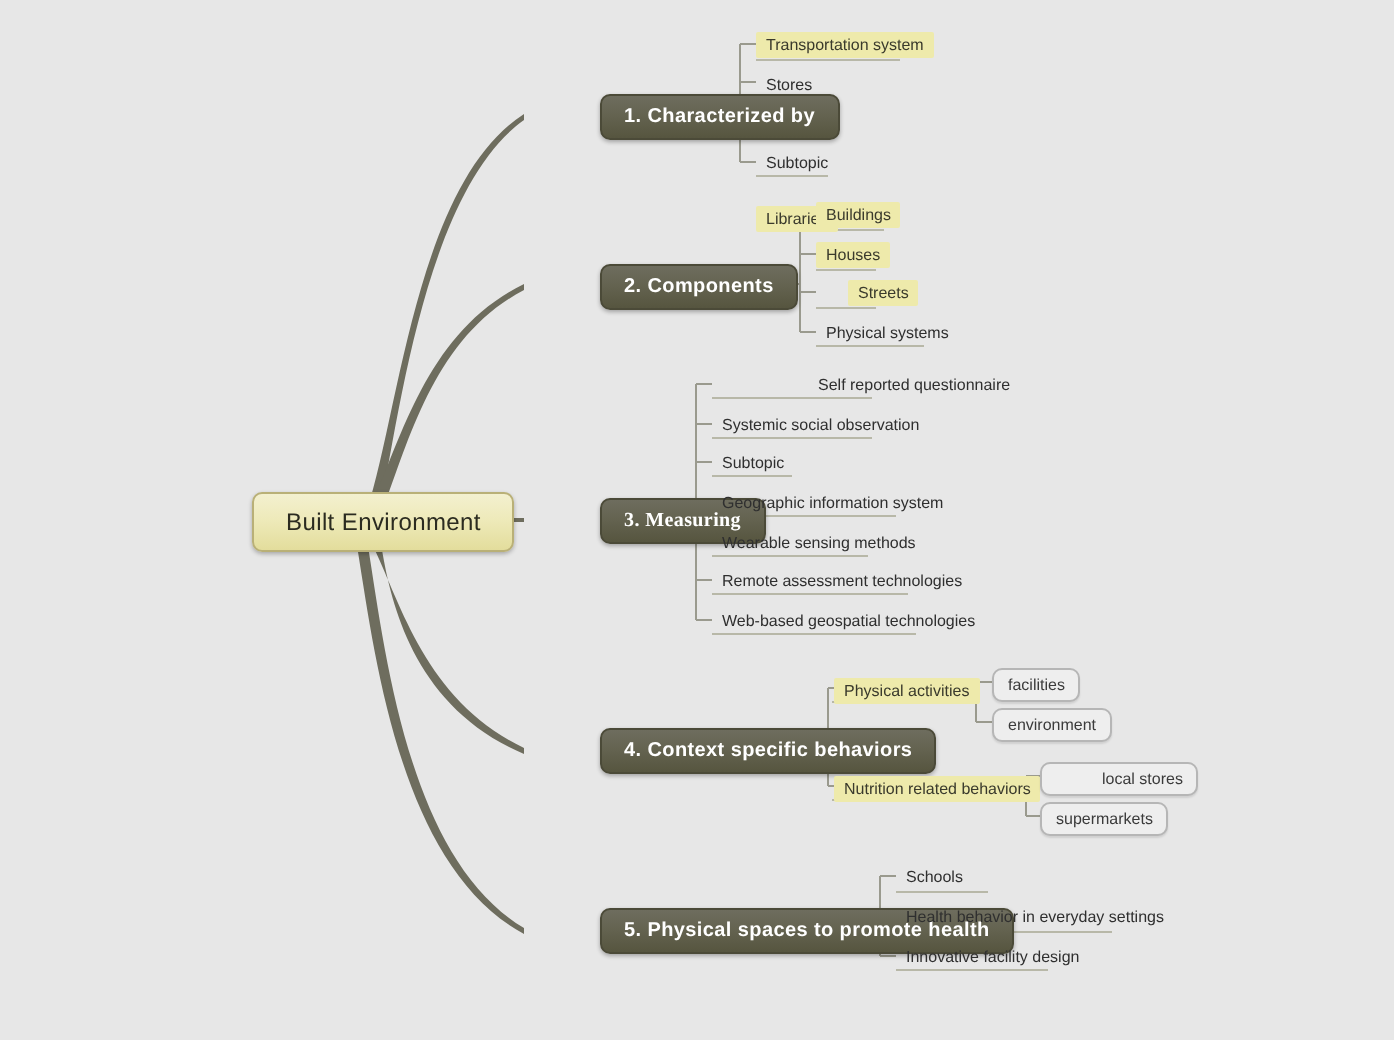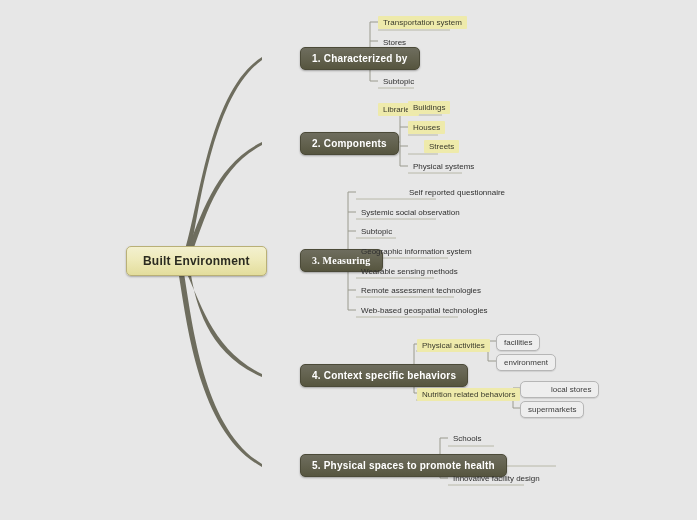--- a/index.html
+++ b/index.html
@@ -12,21 +12,21 @@
   }
   #canvas{position:absolute;left:0;top:0;width:697px;height:520px;}
   #links{position:absolute;left:0;top:0;width:697px;height:520px;pointer-events:none;}
 
   .node{position:absolute;box-sizing:border-box;white-space:nowrap;}
 
   
   .root{
     left:126px;top:246px;
     padding:7px 16px;
-    font-size:12px;font-weight:bold;color:#2b2b20;
+    font-size:12px;font-weight:normal;color:#2b2b20;
     background:linear-gradient(to bottom,#f3f0cf 0%,#eeeaba 45%,#e3dd9c 100%);
     border:1px solid #b9b077;
     border-radius:5px;
     box-shadow:0 1px 2px rgba(0,0,0,.28);
     letter-spacing:.2px;
   }
 
   
   .branch{
     padding:5px 11px;
@@ -196,15 +196,16 @@
   <div class="node branch" style="left:267px;top:364px;">4. Context specific behaviors</div>
   <div class="node hl" style="left:417px;top:339px;">Physical activities</div>
   <div class="node hl" style="left:417px;top:388px;">Nutrition related behaviors</div>
   <div class="node sub" style="left:496px;top:334px;text-align:right;">facilities</div>
   <div class="node sub" style="left:496px;top:354px;">environment</div>
   <div class="node sub" style="left:520px;top:381px;padding-left:30px;">local stores</div>
   <div class="node sub" style="left:520px;top:401px;">supermarkets</div>
 
   <div class="node branch" style="left:267px;top:454px;text-align:right;">5. Physical spaces to promote health</div>
   <div class="node plain" style="left:449px;top:432px;">Schools</div>
+  <div class="node plain" style="left:449px;top:452px;">Health behavior in everyday settings</div>
   <div class="node plain" style="left:449px;top:472px;">Innovative facility design</div>
 
 </div>
 
 </body></html>

